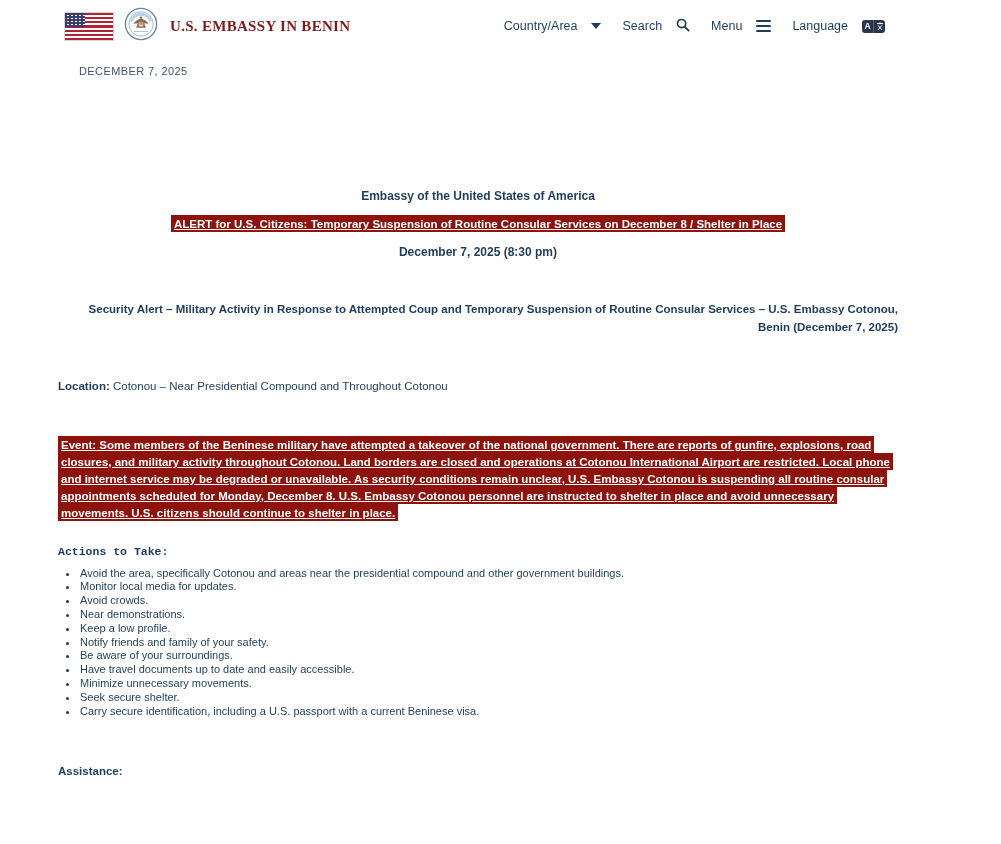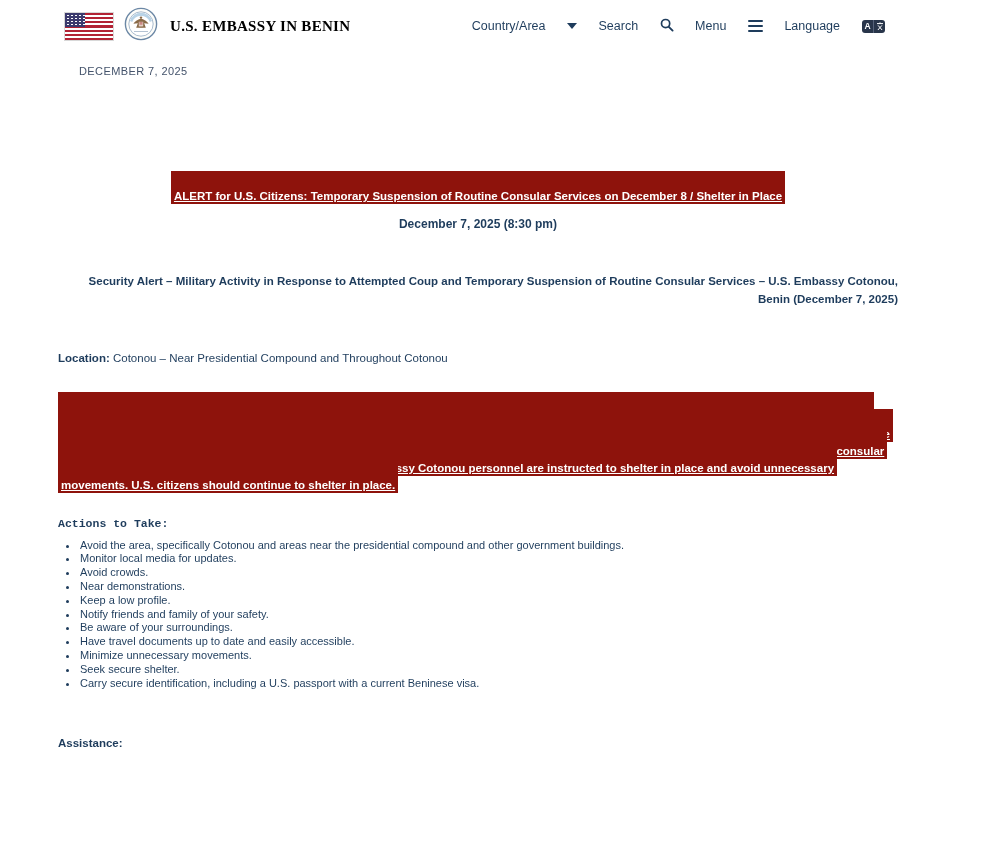--- a/index.html
+++ b/index.html
@@ -20,28 +20,28 @@
   }
   .flag .canton{
     position:absolute;left:0;top:0;width:20px;height:14.6px;background:#3c3b6e;
     background-image:radial-gradient(circle,#ffffff 0.7px,transparent 0.9px);
     background-size:4px 3px;background-position:1px 1px;
   }
   .seal{margin-left:11px;flex:none;}
   .site-title{
     margin-left:12px;
     font-family:"Liberation Serif",serif;font-weight:bold;
-    font-size:15px;letter-spacing:0.3px;color:#000000;white-space:nowrap;
+    font-size:15px;letter-spacing:0.3px;color:#7f1d1d;white-space:nowrap;
   }
   .header-nav{
     margin-left:auto;margin-right:116px;
     display:flex;align-items:center;gap:21px;
     font-size:12.5px;color:#1e3c5c;
   }
-  .nav-item{display:flex;align-items:center;gap:22px;cursor:pointer;white-space:nowrap;}
+  .nav-item{display:flex;align-items:center;gap:14px;cursor:pointer;white-space:nowrap;}
   .chevron-down{
     width:0;height:0;border-left:5px solid transparent;border-right:5px solid transparent;
     border-top:6px solid #1e3c5c;display:inline-block;
   }
   .menu-bars{display:inline-flex;flex-direction:column;gap:2.5px;}
   .menu-bars i{display:block;width:15px;height:2.5px;background:#1e3c5c;border-radius:1px;}
   .lang-badge{
     display:inline-flex;align-items:stretch;background:#28354a;border-radius:3px;
     overflow:hidden;height:13px;
   }
@@ -57,21 +57,21 @@
     font-size:11px;letter-spacing:0.4px;color:#44536b;margin-top:13px;padding-left:21px;
   }
   .center-block{margin-top:113px;text-align:center;}
   .center-line{
     font-size:12px;font-weight:bold;color:#1e3c5c;line-height:13px;
     margin:0 0 15px 0;
   }
   mark.alert-mark{
     background:#8e130c;color:#ffffff;font-weight:bold;
     text-decoration:underline;text-decoration-color:#ffffff;
-    padding:19px 3px 2px 3px;
+    padding:3px 3px 2px 3px;
     -webkit-box-decoration-break:clone;box-decoration-break:clone;
   }
   .section{font-size:11.5px;line-height:17px;color:#1e3c5c;}
   .security-title{
     margin:41px 0 0 0;font-weight:bold;line-height:18px;text-align:right;
   }
   .location-line{margin:42px 0 0 0;}
   .label-bold{font-weight:bold;}
   .event-para{
     margin:42px 0 0 0;font-weight:bold;line-height:16.9px;
@@ -138,20 +138,21 @@
         </span>
       </span>
     </span>
   </nav>
 </header>
 
 <main>
   <div class="post-date">DECEMBER 7, 2025</div>
 
   <div class="center-block">
+    <p class="center-line">Embassy of the United States of America</p>
     <p class="center-line" style="font-size:11.5px;"><mark class="alert-mark">ALERT for U.S. Citizens: Temporary Suspension of Routine Consular Services on December 8 / Shelter in Place</mark></p>
     <p class="center-line">December 7, 2025 (8:30 pm)</p>
   </div>
 
   <p class="section security-title">Security Alert – Military Activity in Response to Attempted Coup and Temporary Suspension of Routine Consular Services – U.S. Embassy Cotonou, Benin (December 7, 2025)</p>
 
   <p class="section location-line"><span class="label-bold">Location:</span><span> Cotonou – Near Presidential Compound and Throughout Cotonou</span></p>
 
   <p class="section event-para"><mark class="alert-mark"><span>Event:</span><span> Some members of the Beninese military have attempted a takeover of the national government. There are reports of gunfire, explosions, road closures, and military activity throughout Cotonou. Land borders are closed and operations at Cotonou International Airport are restricted. Local phone and internet service may be degraded or unavailable. As security conditions remain unclear, U.S. Embassy Cotonou is suspending all routine consular appointments scheduled for Monday, December 8. U.S. Embassy Cotonou personnel are instructed to shelter in place and avoid unnecessary movements. U.S. citizens should continue to shelter in place.</span></mark></p>
 

